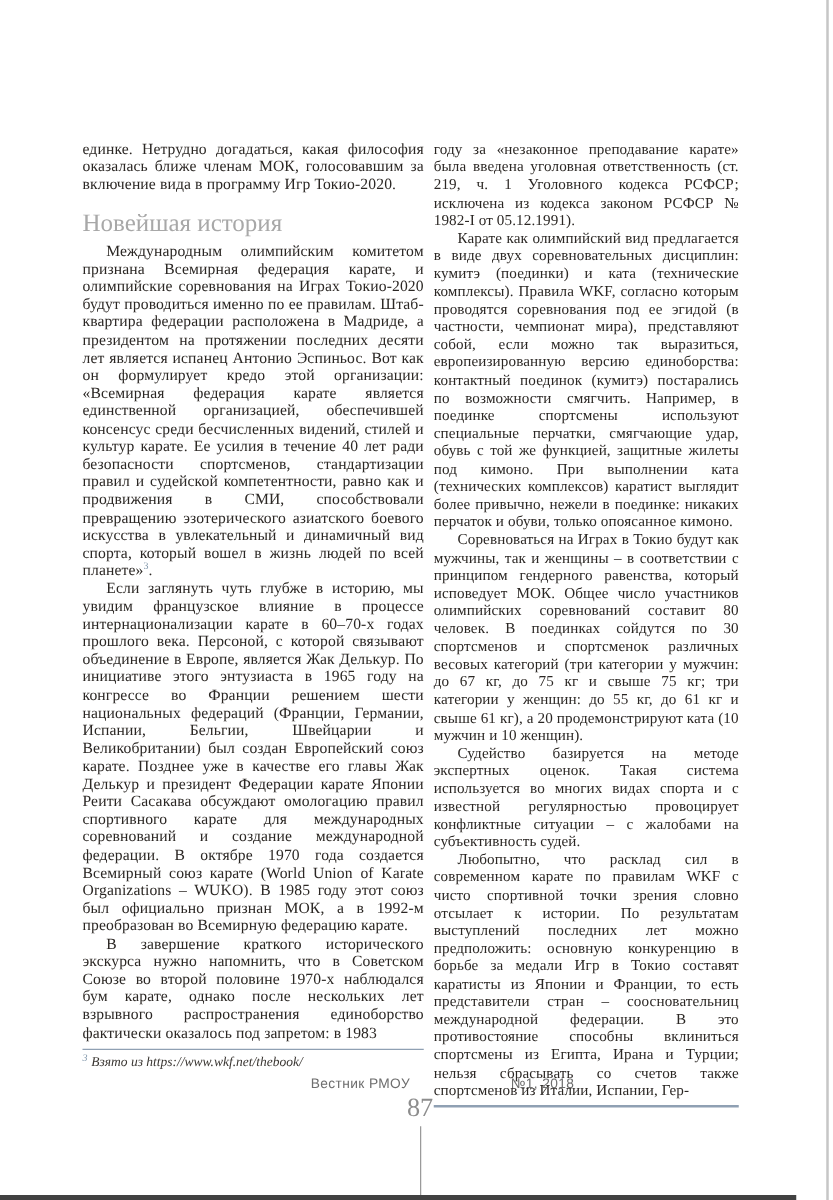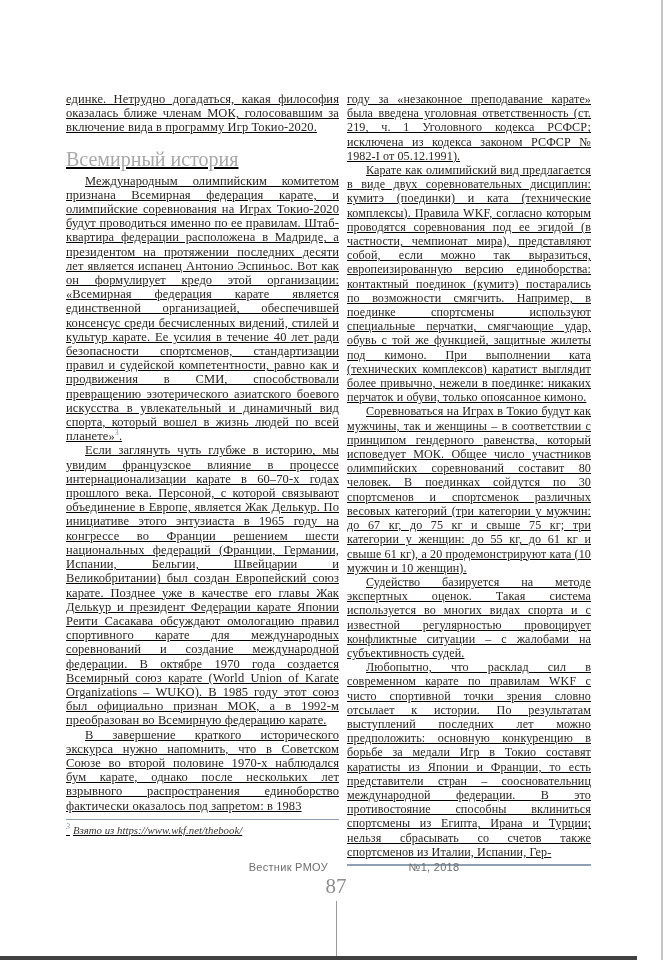--- a/index.html
+++ b/index.html
@@ -5,21 +5,21 @@
   html, body { margin: 0; padding: 0; }
   body {
     width: 666px; height: 960px;
     background: #ffffff;
     position: relative;
     overflow: hidden;
     font-family: "Liberation Serif", "DejaVu Serif", serif;
   }
   .page { position: absolute; inset: 0; }
 
-  .col { position: absolute; top: 92px; text-decoration: underline; }
+  .col { position: absolute; top: 112px; }
   .col-left  { left: 66px;  width: 273px; }
   .col-right { left: 347px; width: 244px; }
 
   p.body {
     margin: 0;
     font-size: 12.5px;
     line-height: 14.2px;
     text-align: justify;
     color: #2b2724;
     letter-spacing: 0.1px;
@@ -105,21 +105,21 @@
   }
 </style>
 </head>
 <body>
 
 <div class="page">
 
   <div class="col col-left">
     <p class="body">единке. Нетрудно догадаться, какая философия оказалась ближе членам МОК, голосовавшим за включение вида в программу Игр Токио-2020.</p>
 
-    <h2 class="section">Всемирный история</h2>
+    <h2 class="section">Новейшая история</h2>
 
     <p class="body indent"><span>Международным олимпийским комитетом признана Всемирная федерация карате, и олимпийские соревнования на Играх Токио-2020 будут проводиться именно по ее правилам. Штаб-квартира федерации расположена в Мадриде, а президентом на протяжении последних десяти лет является испанец Антонио Эспиньос. Вот как он формулирует кредо этой организации: «Всемирная федерация карате является единственной организацией, обеспечившей консенсус среди бесчисленных видений, стилей и культур карате. Ее усилия в течение 40 лет ради безопасности спортсменов, стандартизации правил и судейской компетентности, равно как и продвижения в СМИ, способствовали превращению эзотерического азиатского боевого искусства в увлекательный и динамичный вид спорта, который вошел в жизнь людей по всей планете»</span><sup class="ref">3</sup><span>.</span></p>
 
     <p class="body indent">Если заглянуть чуть глубже в историю, мы увидим французское влияние в процессе интернационализации карате в 60–70-х годах прошлого века. Персоной, с которой связывают объединение в Европе, является Жак Делькур. По инициативе этого энтузиаста в 1965 году на конгрессе во Франции решением шести национальных федераций (Франции, Германии, Испании, Бельгии, Швейцарии и Великобритании) был создан Европейский союз карате. Позднее уже в качестве его главы Жак Делькур и президент Федерации карате Японии Реити Сасакава обсуждают омологацию правил спортивного карате для международных соревнований и создание международной федерации. В октябре 1970 года создается Всемирный союз карате (World Union of Karate Organizations – WUKO). В 1985 году этот союз был официально признан МОК, а в 1992-м преобразован во Всемирную федерацию карате.</p>
 
     <p class="body indent">В завершение краткого исторического экскурса нужно напомнить, что в Советском Союзе во второй половине 1970-х наблюдался бум карате, однако после нескольких лет взрывного распространения единоборство фактически оказалось под запретом: в 1983</p>
 
     <div class="footnote-block">
       <hr class="footnote-rule">
       <p class="footnote-text"><sup class="ref">3</sup><span class="fn-body">Взято из https://www.wkf.net/thebook/</span></p>

